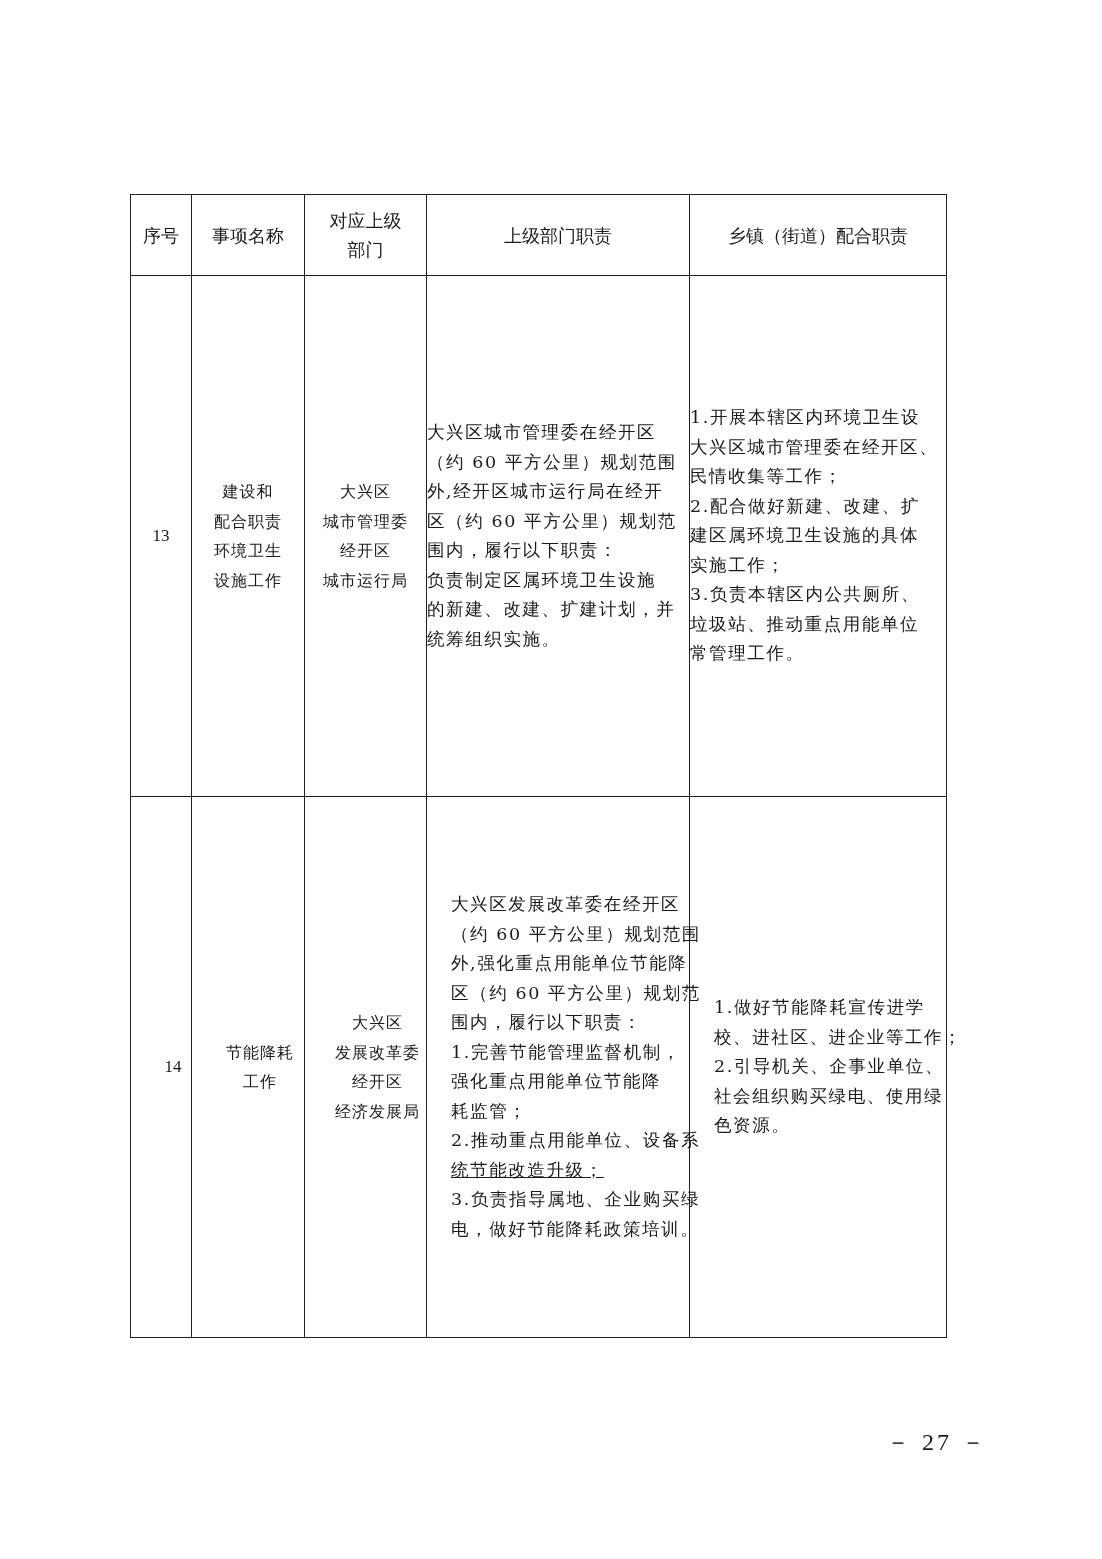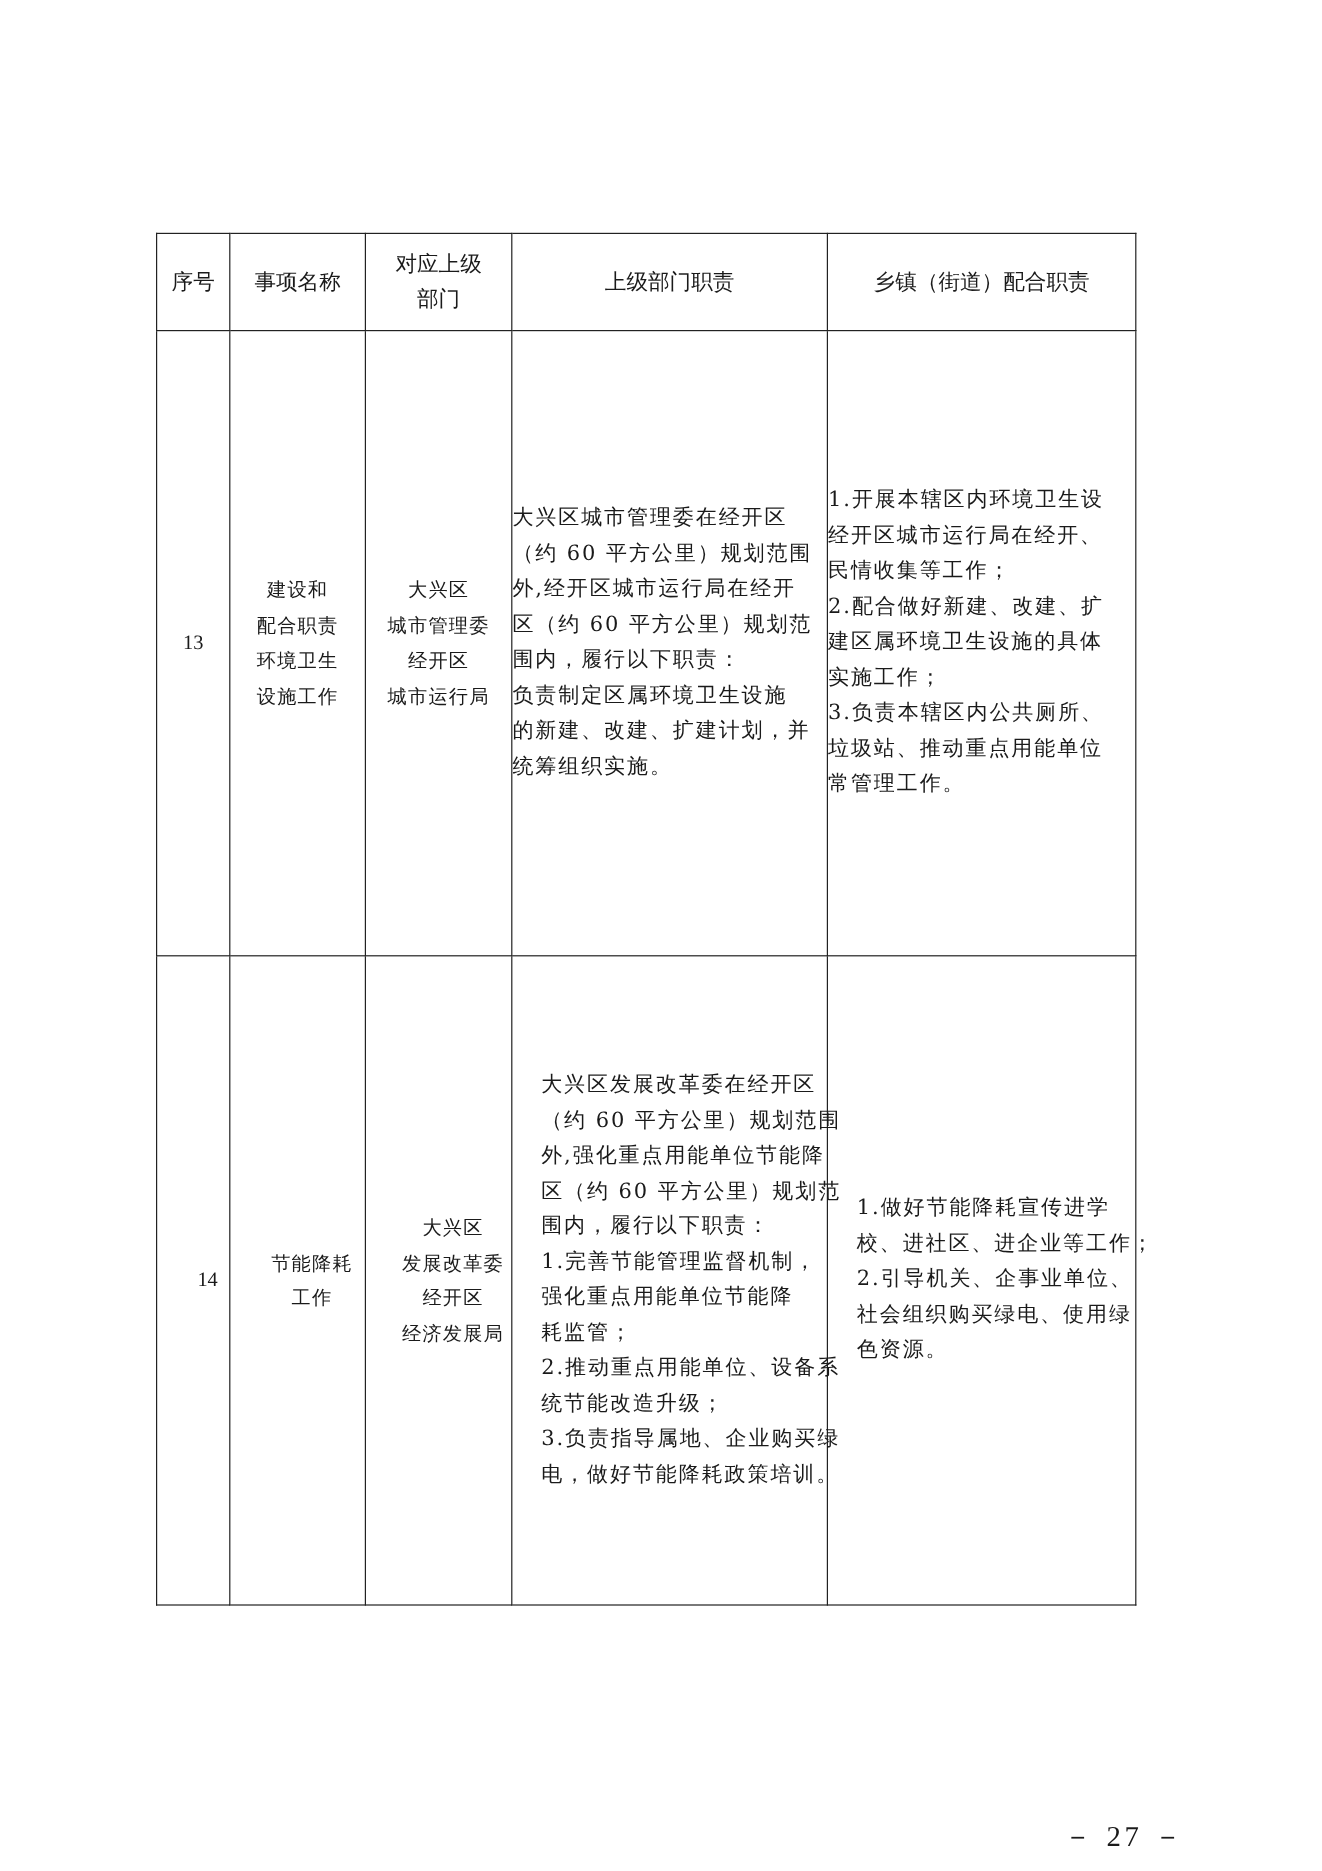--- a/index.html
+++ b/index.html
@@ -13,21 +13,21 @@
                   font-size: 18px; text-align: center; line-height: 29px; height: 80px; }
   col.c1 { width: 61px; } col.c2 { width: 113px; } col.c3 { width: 122px; }
   col.c4 { width: 263px; } col.c5 { width: 257px; }
   td.num { text-align: center; font-size: 17px; font-family: "Liberation Serif", serif; }
   td.center { text-align: center; font-size: 16px; line-height: 29.5px; letter-spacing: 1px; }
   td.para { font-size: 17.5px; line-height: 29.5px; letter-spacing: 1.6px; padding: 0 8px 0 10px;
             text-align: left; }
   td.para .line { display: block; white-space: nowrap; }
   tr.r13 td { height: 520px; }
   tr.r14 td { height: 540px; padding-left: 24px; }
-  .pagenum { position: absolute; left: 886px; top: 1514px; font-size: 24px;
+  .pagenum { position: absolute; left: 886px; top: 1426px; font-size: 24px;
              font-family: "Liberation Serif", serif; letter-spacing: 3px; }
 </style>
 </head>
 <body>
 
 <div class="page">
   <table class="duty">
     <colgroup>
       <col class="c1">
         <col class="c2">
@@ -67,21 +67,21 @@
             <span class="line" style="display: block;">（约 60 平方公里）规划范围</span>
             <span class="line" style="display: block;">外,经开区城市运行局在经开</span>
             <span class="line" style="display: block;">区（约 60 平方公里）规划范</span>
             <span class="line" style="display: block;">围内，履行以下职责：</span>
             <span class="line" style="display: block;">负责制定区属环境卫生设施</span>
             <span class="line" style="display: block;">的新建、改建、扩建计划，并</span>
             <span class="line" style="display: block;">统筹组织实施。</span>
           </td>
         <td class="para">
             <span class="line" style="display: block;">1.开展本辖区内环境卫生设</span>
-            <span class="line" style="display: block;">经开区城市运行局在经开、</span>
+            <span class="line" style="display: block;">大兴区城市管理委在经开区、</span>
             <span class="line" style="display: block;">民情收集等工作；</span>
             <span class="line" style="display: block;">2.配合做好新建、改建、扩</span>
             <span class="line" style="display: block;">建区属环境卫生设施的具体</span>
             <span class="line" style="display: block;">实施工作；</span>
             <span class="line" style="display: block;">3.负责本辖区内公共厕所、</span>
             <span class="line" style="display: block;">垃圾站、推动重点用能单位</span>
             <span class="line" style="display: block;">常管理工作。</span>
           </td>
       </tr>
       <tr class="r14">
@@ -99,21 +99,21 @@
         <td class="para">
             <span class="line" style="display: block;">大兴区发展改革委在经开区</span>
             <span class="line" style="display: block;">（约 60 平方公里）规划范围</span>
             <span class="line" style="display: block;">外,强化重点用能单位节能降</span>
             <span class="line" style="display: block;">区（约 60 平方公里）规划范</span>
             <span class="line" style="display: block;">围内，履行以下职责：</span>
             <span class="line" style="display: block;">1.完善节能管理监督机制，</span>
             <span class="line" style="display: block;">强化重点用能单位节能降</span>
             <span class="line" style="display: block;">耗监管；</span>
             <span class="line" style="display: block;">2.推动重点用能单位、设备系</span>
-            <span class="line" style="display: block;">统节能改造升级；</span>
+            <span class="line" style="display: block; text-decoration: underline;">统节能改造升级；</span>
             <span class="line" style="display: block;">3.负责指导属地、企业购买绿</span>
             <span class="line" style="display: block;">电，做好节能降耗政策培训。</span>
           </td>
         <td class="para">
             <span class="line" style="display: block;">1.做好节能降耗宣传进学</span>
             <span class="line" style="display: block;">校、进社区、进企业等工作；</span>
             <span class="line" style="display: block;">2.引导机关、企事业单位、</span>
             <span class="line" style="display: block;">社会组织购买绿电、使用绿</span>
             <span class="line" style="display: block;">色资源。</span>
           </td>

